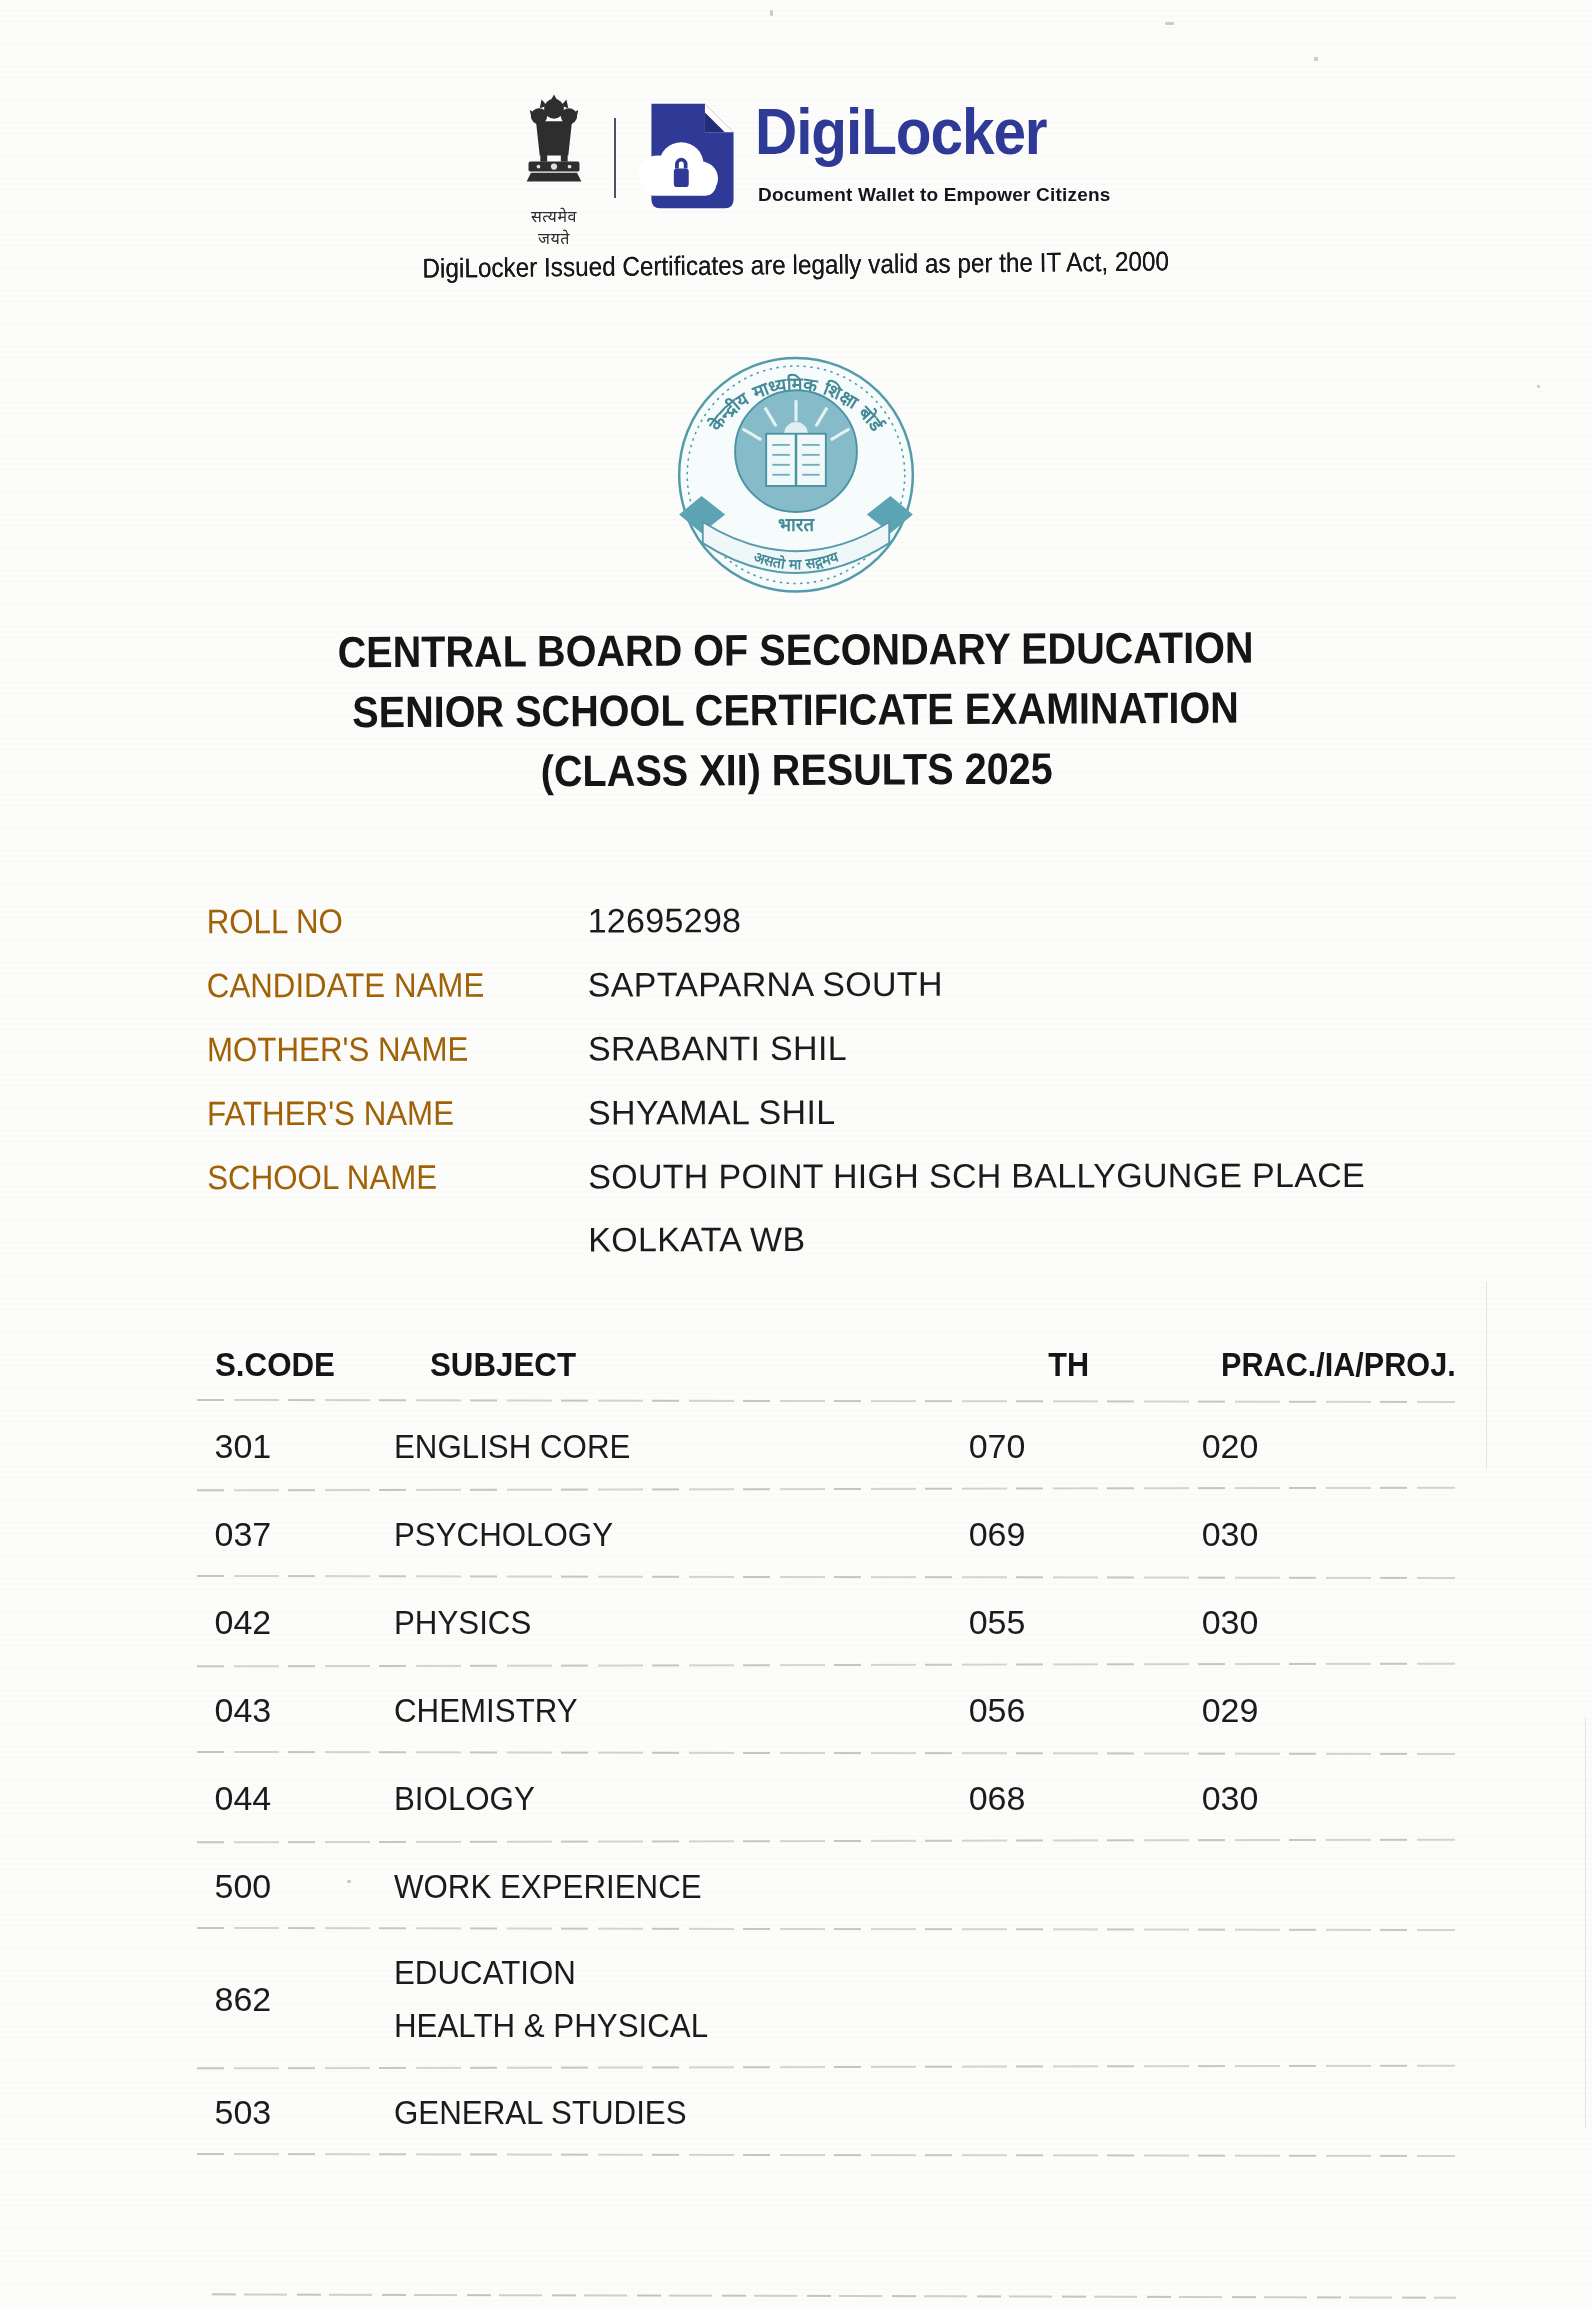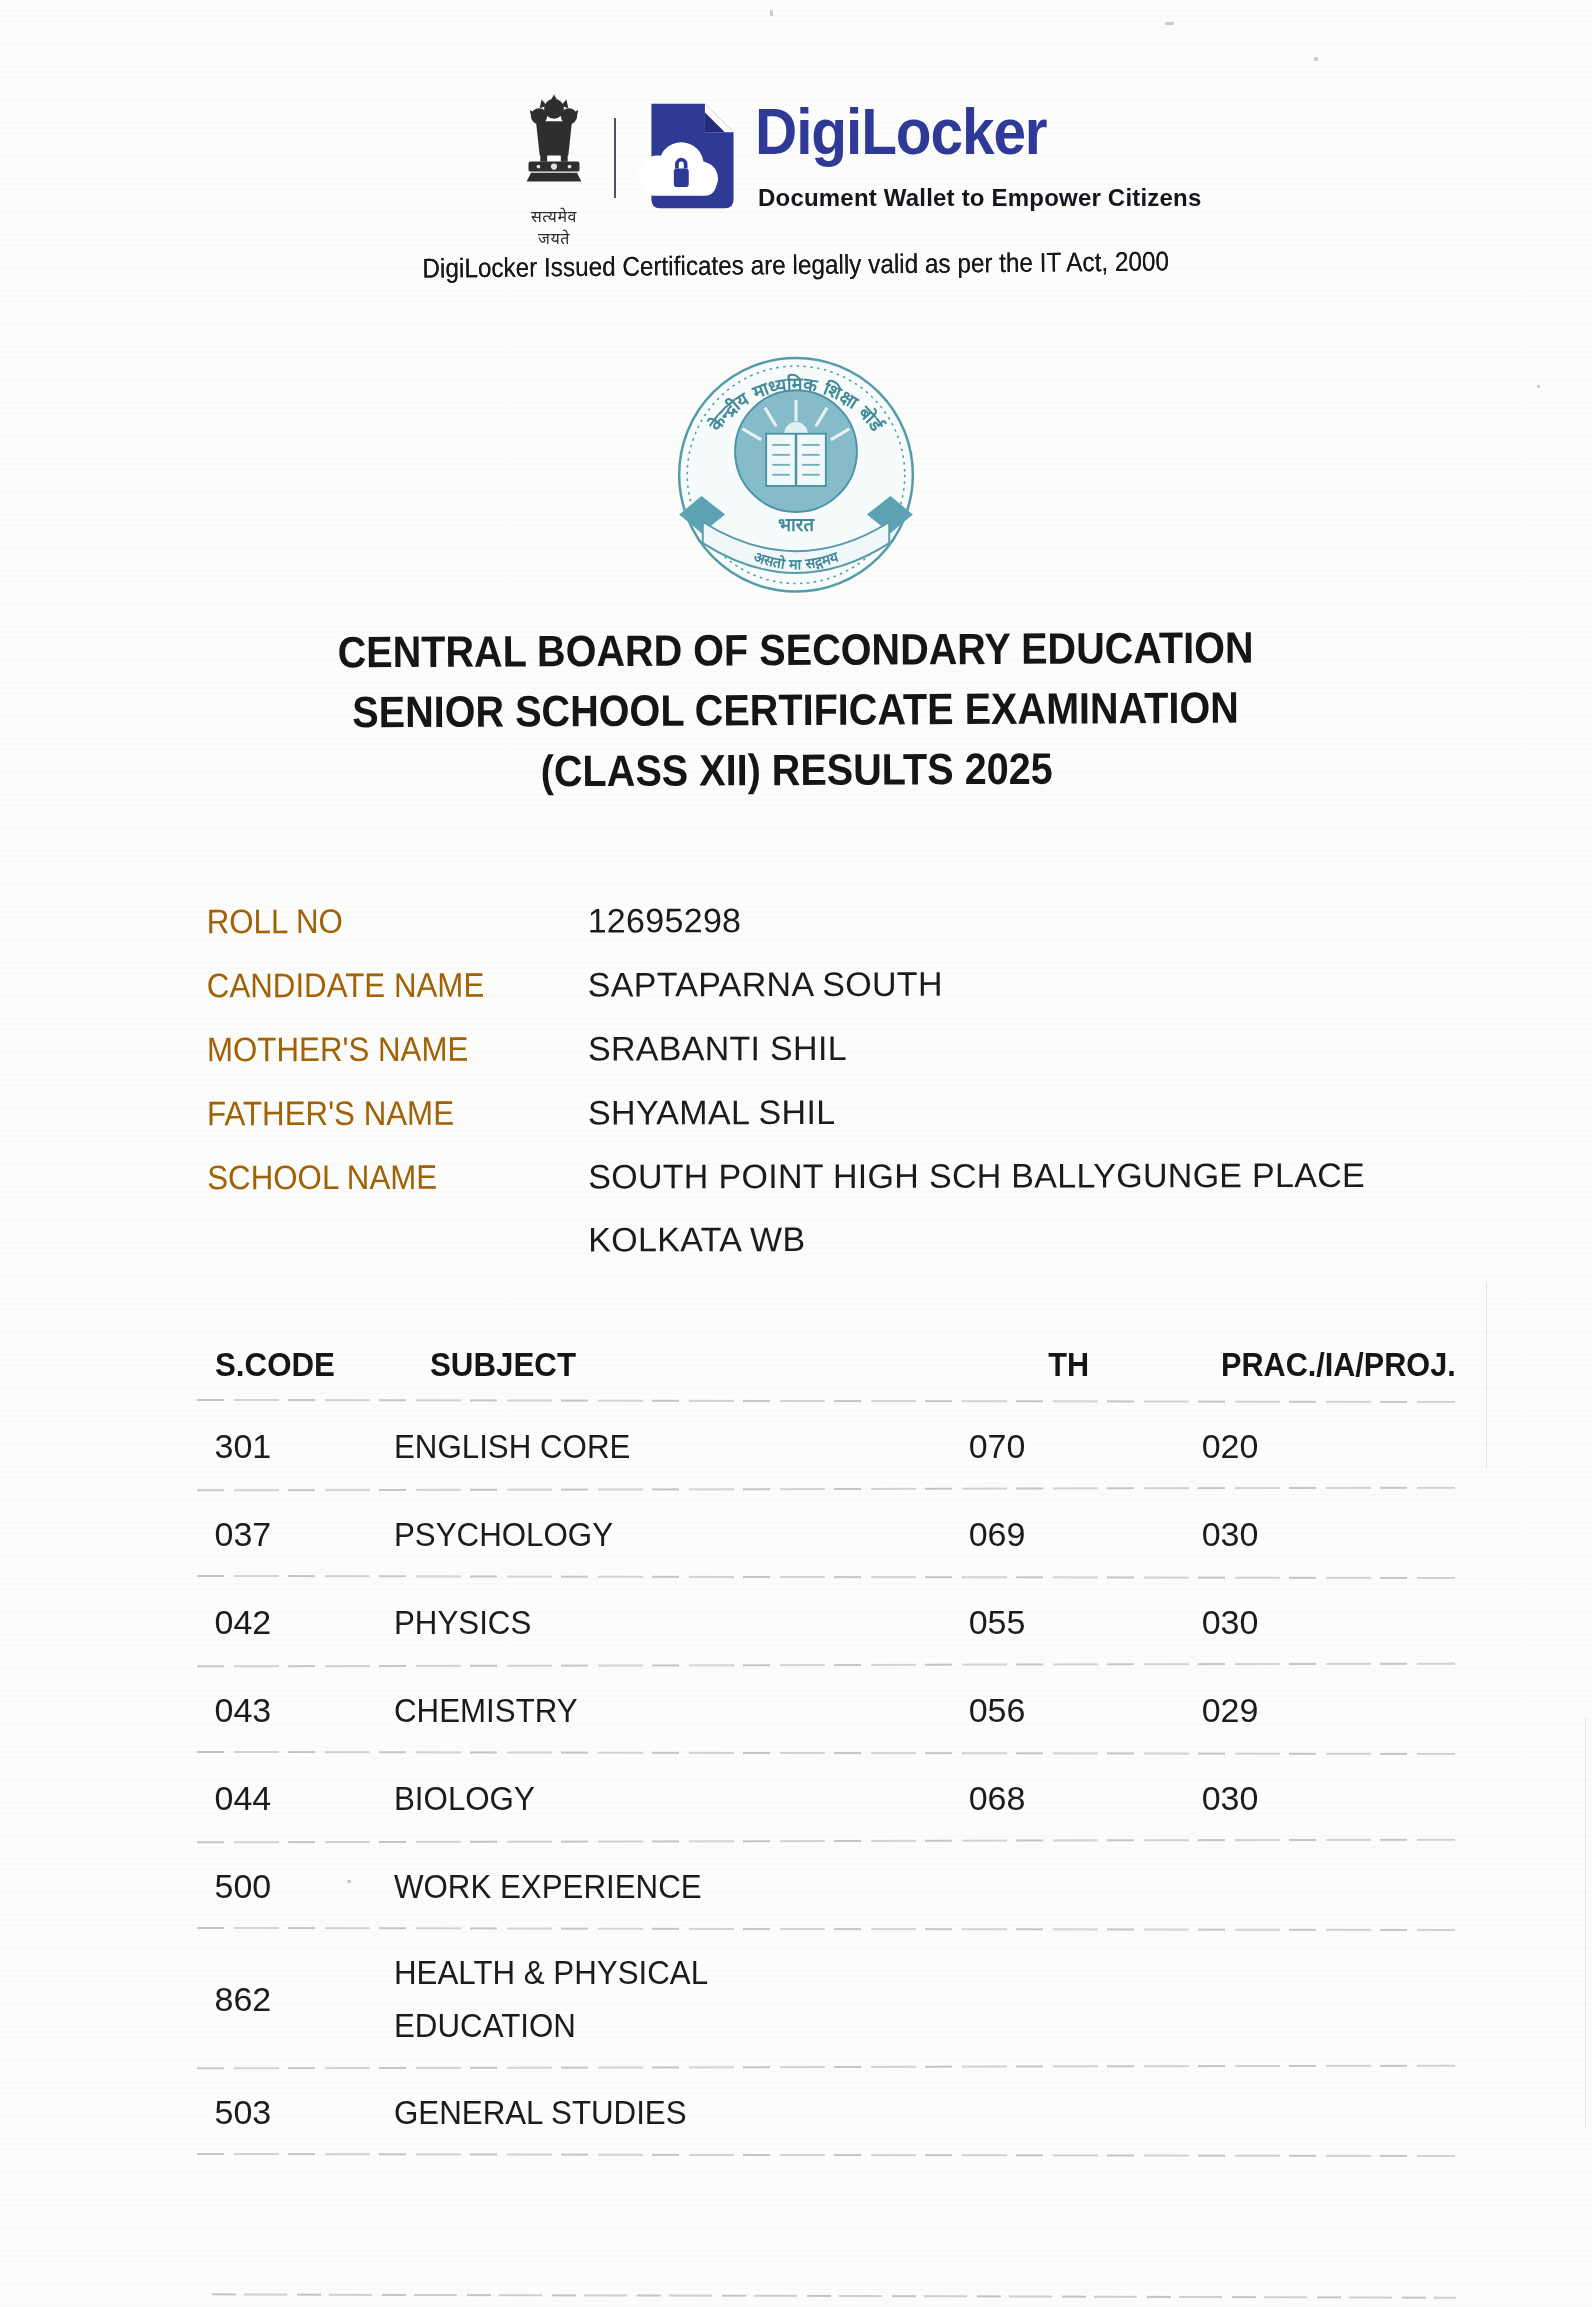--- a/index.html
+++ b/index.html
@@ -15,21 +15,21 @@
   .cond{display:inline-block;transform:scaleX(.92);transform-origin:left center;white-space:nowrap;}
   .cond-c{display:inline-block;transform:scaleX(.9);transform-origin:center center;white-space:nowrap;}
 
   
   .logo-row{position:absolute;left:515px;top:91px;width:572px;height:134px;filter:blur(0.2px);}
   .emblem{position:absolute;left:0;top:1.2px;width:78px;text-align:center;}
   .emblem-caption{font-family:"DejaVu Sans",sans-serif;font-size:16px;color:#2c2c2c;margin-top:19px;letter-spacing:0.6px;filter:blur(0.6px);}
   .logo-divider{position:absolute;left:99px;top:27px;width:1.9px;height:80px;background:#4c5068;}
   .dl-icon{position:absolute;left:114px;top:8.7px;}
   .dl-name{position:absolute;left:240px;top:2.5px;font-size:65px;font-weight:700;color:#2e3a96;letter-spacing:-1.2px;transform:scaleX(.9);transform-origin:left top;white-space:nowrap;}
-  .dl-tagline{position:absolute;left:243px;top:93px;font-size:24px;font-weight:700;color:#15151f;letter-spacing:0.2px;white-space:nowrap;}
+  .dl-tagline{position:absolute;left:243px;top:93px;font-size:19px;font-weight:700;color:#15151f;letter-spacing:0.2px;white-space:nowrap;}
 
   
   .validity{position:absolute;top:250px;left:0;width:1592px;text-align:center;
     font-size:27px;font-weight:400;color:#181818;transform:rotate(-.55deg);
     text-shadow:0 0 0.4px #222;}
 
   
   .seal{position:absolute;left:663px;top:343px;width:266px;height:266px;filter:blur(0.3px);opacity:.92;}
 
   
@@ -273,22 +273,22 @@
     <div class="c-subject">
           <div><span class="cond">WORK EXPERIENCE</span></div>
         </div>
     <div class="c-th"></div>
     <div class="c-prac"></div>
   </div>
 
   <div class="mrow sepline tall">
     <div class="c-code">862</div>
     <div class="c-subject">
+          <div><span class="cond">EDUCATION</span></div>
           <div><span class="cond">HEALTH &amp; PHYSICAL</span></div>
-          <div><span class="cond">EDUCATION</span></div>
         </div>
     <div class="c-th"></div>
     <div class="c-prac"></div>
   </div>
 
   <div class="mrow sepline">
     <div class="c-code">503</div>
     <div class="c-subject">
           <div><span class="cond">GENERAL STUDIES</span></div>
         </div>

